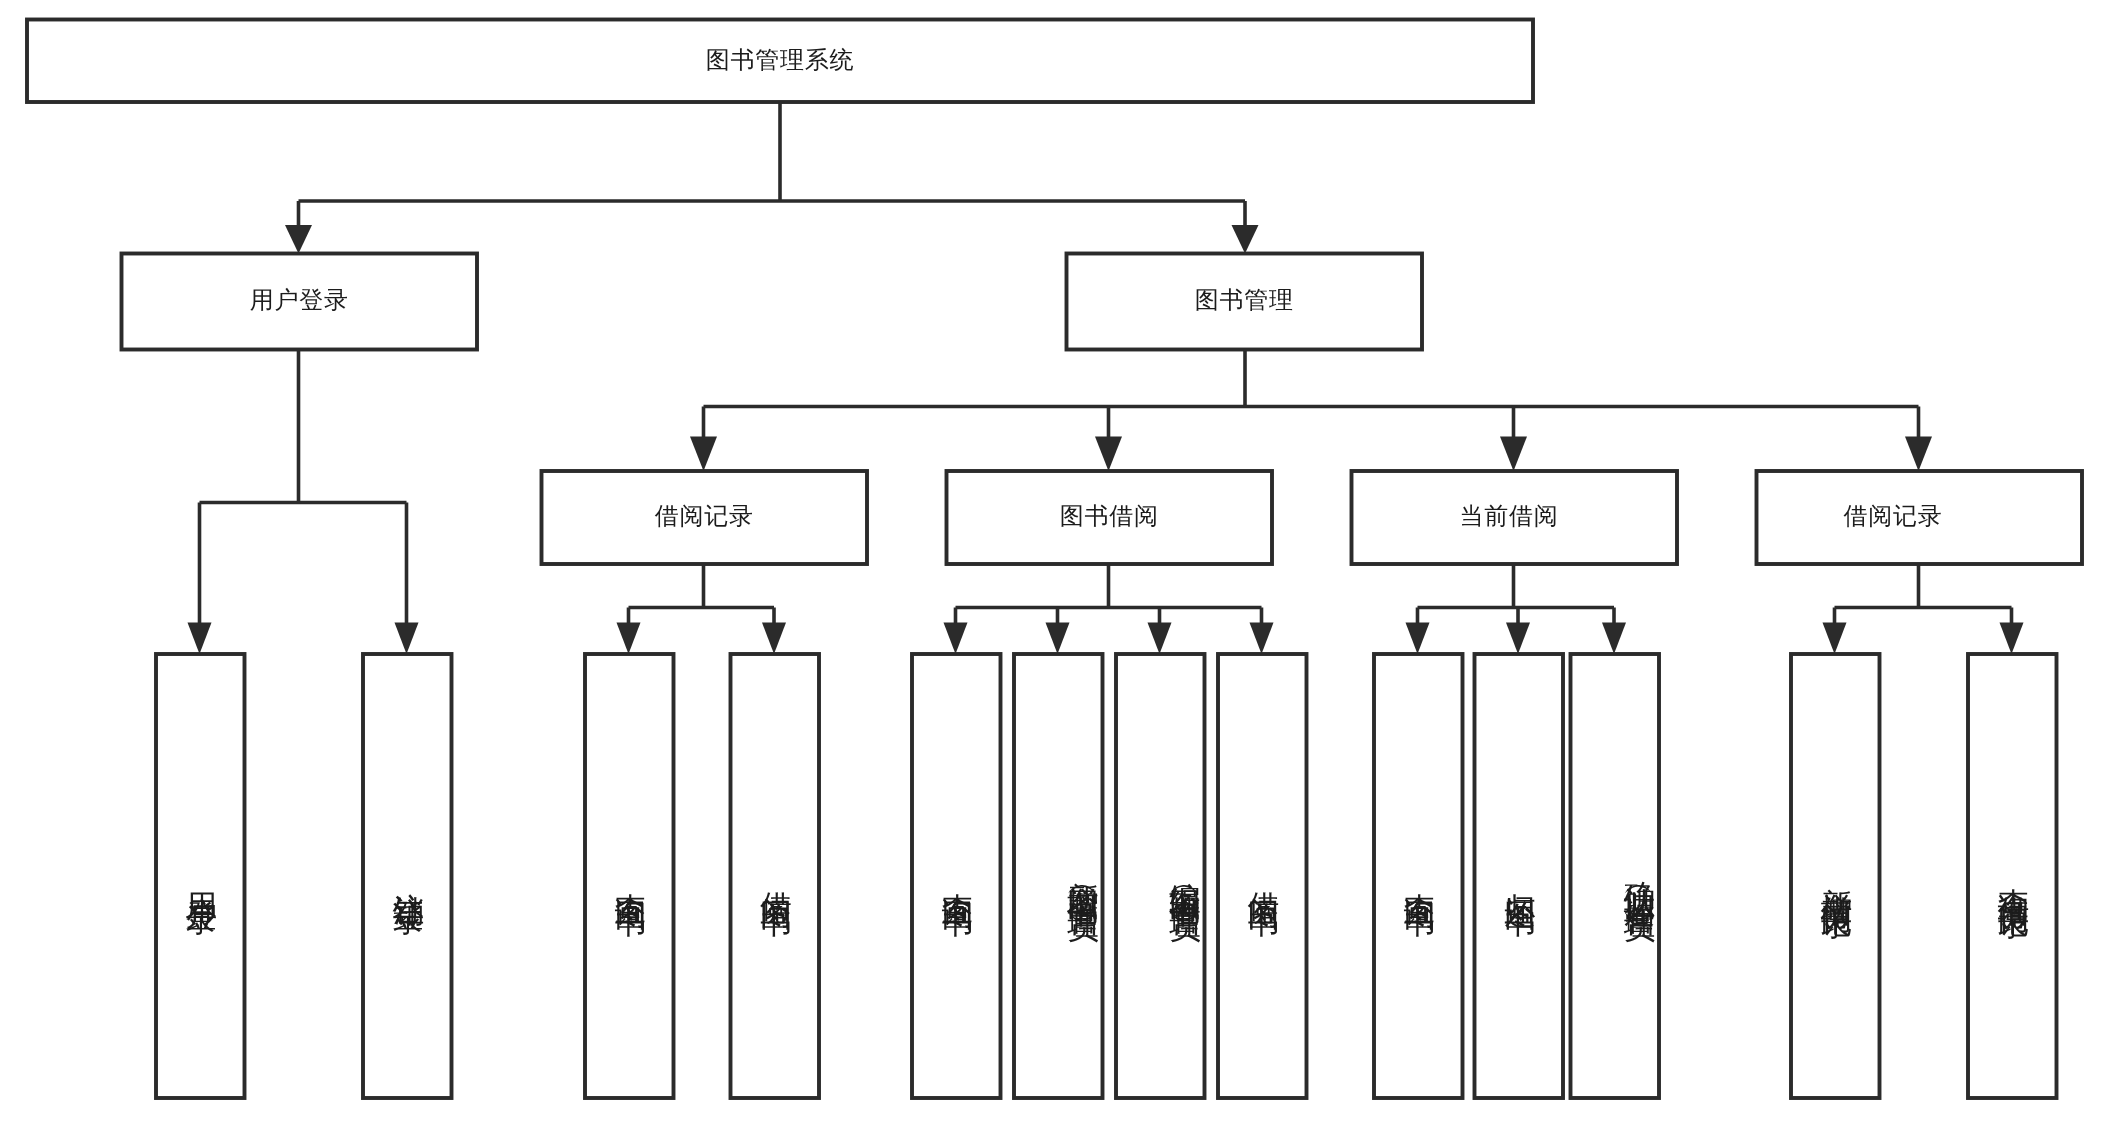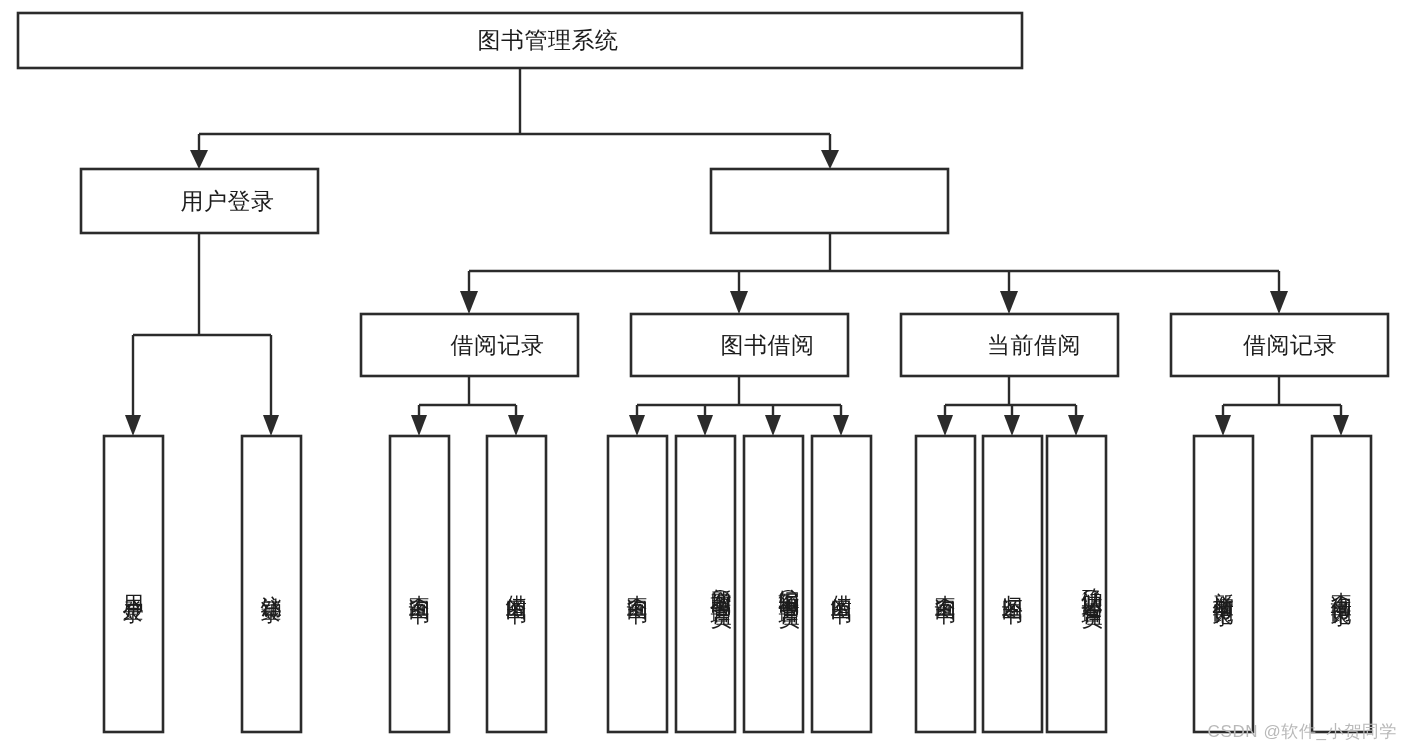--- a/index.html
+++ b/index.html
@@ -46,23 +46,22 @@
     display: flex;
     align-items: center;
     justify-content: center;
     color: #1c1c1c;
     line-height: 1.32;
     letter-spacing: 0.5px;
     pointer-events: none;
     user-select: none;
   }
   .node-label.horizontal {
-    font-size: 23px;
+    font-size: 16px;
     white-space: nowrap;
-    padding-left: 28px;
   }
   .node-label.vertical {
     font-size: 21px;
     writing-mode: vertical-rl;
     text-orientation: upright;
     letter-spacing: 3px;
     white-space: nowrap;
   }
   .watermark {
     position: absolute;
@@ -181,20 +180,21 @@
     <rect class="node-rect" x="1047" y="436" width="59" height="296"></rect>
 
     <rect class="node-rect" x="1194" y="436" width="59" height="296"></rect>
     <rect class="node-rect" x="1312" y="436" width="59" height="296"></rect>
 
   </svg>
 
   <div class="node-label horizontal" style="left:18px; top:13px; width:1004px; height:55px;">图书管理系统</div>
 
   <div class="node-label horizontal" style="left:81px; top:169px; width:237px; height:64px;">用户登录</div>
+  <div class="node-label horizontal" style="left:711px; top:169px; width:237px; height:64px;">图书管理</div>
 
   <div class="node-label horizontal" style="left:361px; top:314px; width:217px; height:62px;">借阅记录</div>
   <div class="node-label horizontal" style="left:631px; top:314px; width:217px; height:62px;text-align:center;">图书借阅</div>
   <div class="node-label horizontal" style="left:901px; top:314px; width:210px; height:62px;">当前借阅</div>
   <div class="node-label horizontal" style="left:1171px; top:314px; width:182px; height:62px;">借阅记录</div>
 
   <div class="node-label vertical" style="left:104px; top:436px; width:59px; height:296px;">用户登录</div>
   <div class="node-label vertical" style="left:242px; top:436px; width:59px; height:296px;">注销登录</div>
 
   <div class="node-label vertical" style="left:390px; top:436px; width:59px; height:296px;">查询图书</div>
@@ -205,15 +205,14 @@
   <div class="node-label vertical" style="left:744px; top:436px; width:59px; height:296px; align-items:flex-start;">编辑图书（管理员）</div>
   <div class="node-label vertical" style="left:812px; top:436px; width:59px; height:296px;">借阅图书</div>
 
   <div class="node-label vertical" style="left:916px; top:436px; width:59px; height:296px;">查询图书</div>
   <div class="node-label vertical" style="left:983px; top:436px; width:59px; height:296px;">归还图书</div>
   <div class="node-label vertical" style="left:1047px; top:436px; width:59px; height:296px; align-items:flex-start;">确认归还（管理员）</div>
 
   <div class="node-label vertical" style="left:1194px; top:436px; width:59px; height:296px;">新增借阅记录</div>
   <div class="node-label vertical" style="left:1312px; top:436px; width:59px; height:296px;">查询借阅记录</div>
 
-  <div class="watermark">CSDN @软件_小贺同学</div>
 
 </div>
 
 </body></html>

